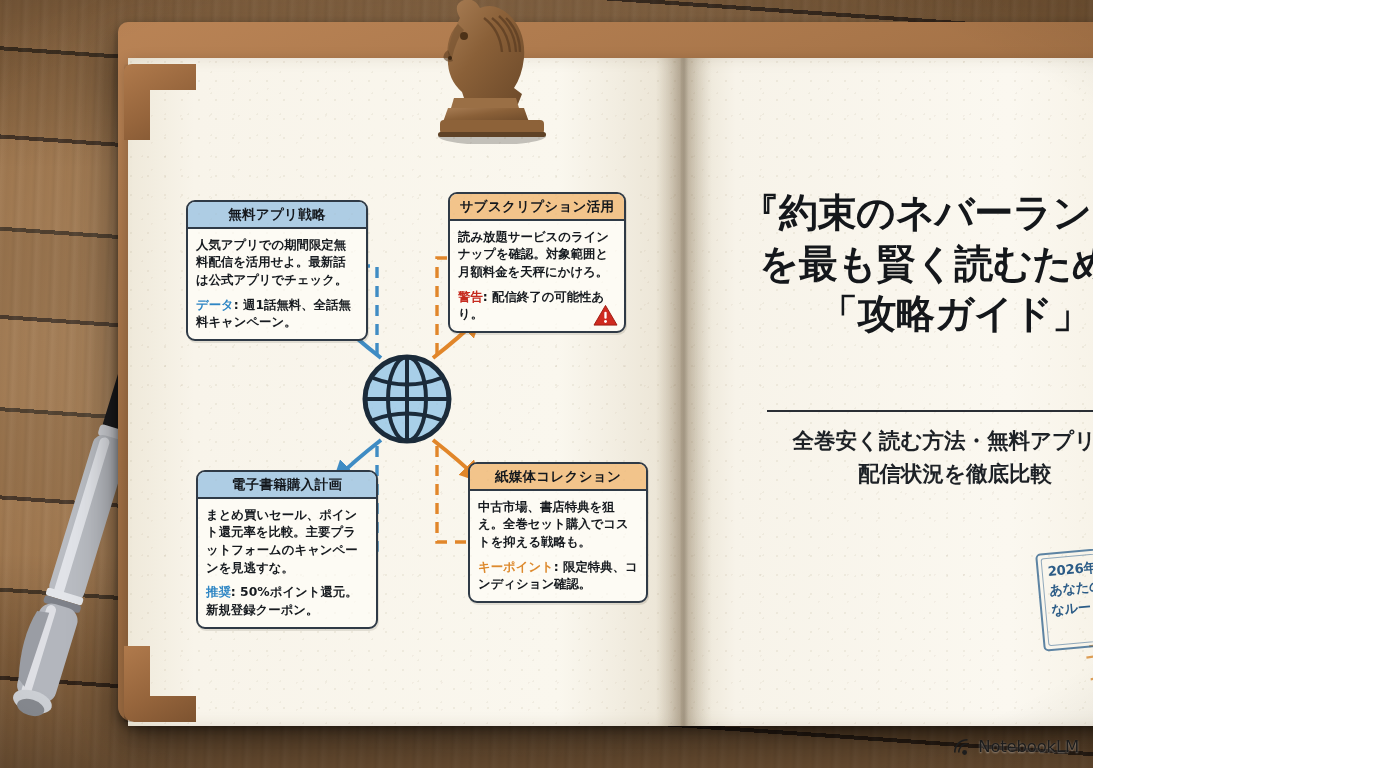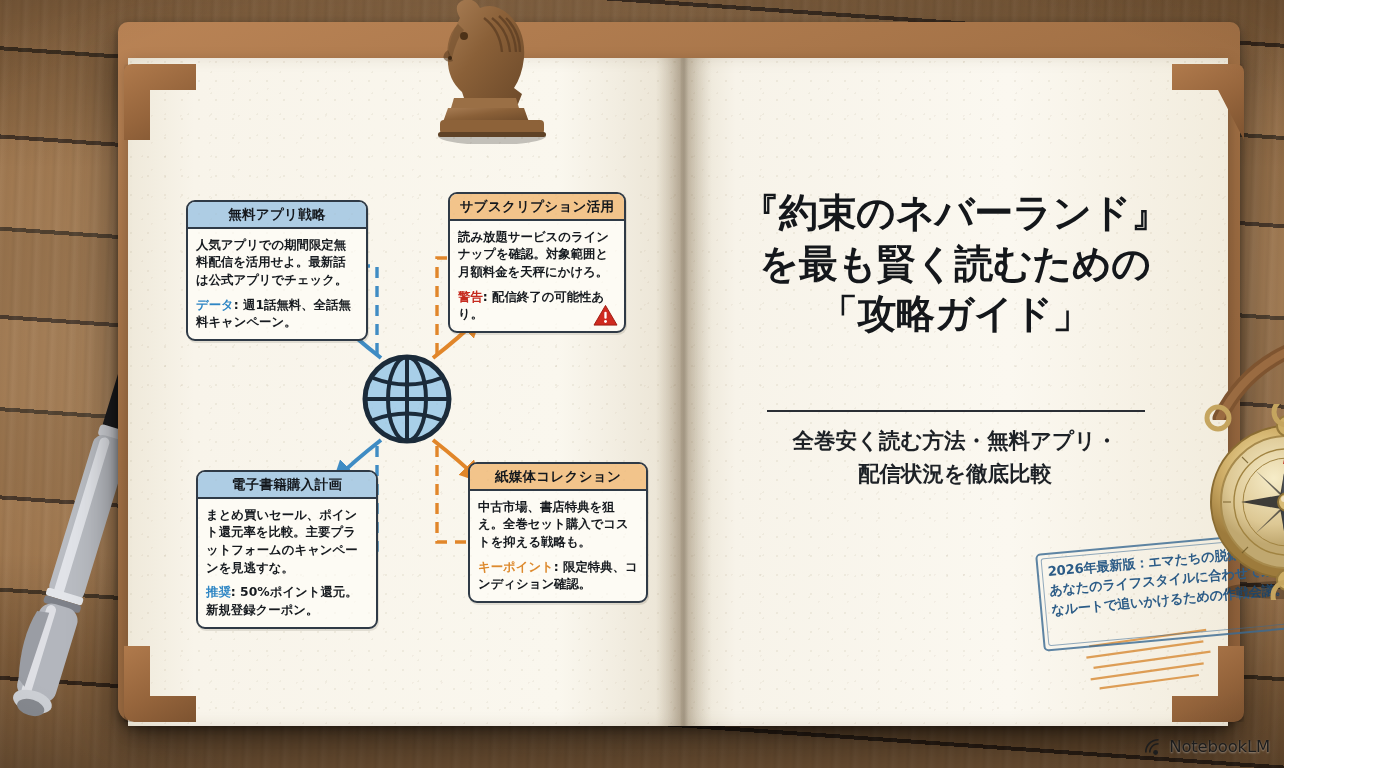--- a/index.html
+++ b/index.html
@@ -5,21 +5,21 @@
   * { box-sizing: border-box; margin: 0; padding: 0; }
 
   html, body {
     width: 1376px; height: 768px;
     overflow: hidden;
     font-family: "DejaVu Sans", "Liberation Sans", sans-serif;
   }
 
   #stage {
     position: relative;
-    width: 1284px; height: 768px;
+    width: 1093px; height: 768px;
     background: #86efac;
     overflow: hidden;
   }
 
   
   .wood {
     position: absolute; inset: 0;
     background:
       repeating-linear-gradient(
         92deg,

